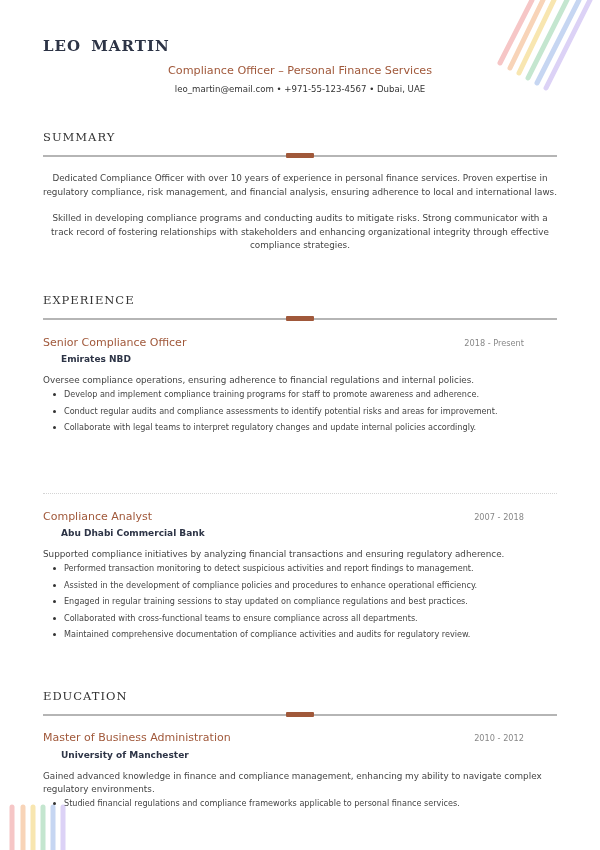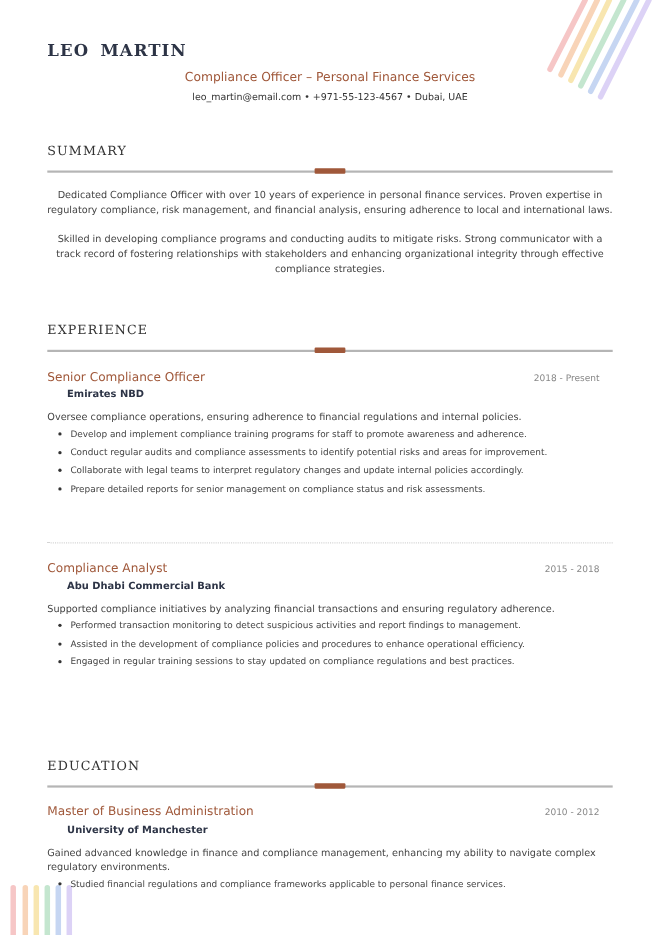--- a/index.html
+++ b/index.html
@@ -14,21 +14,21 @@
   .role { position: absolute; left: 0; width: 514px; top: 64px; font-size: 11.2px; color: #a0583a; text-align: center; }
   .contact { position: absolute; left: 0; width: 514px; top: 84px; font-size: 8.6px; color: #333; text-align: center; }
 
   .section-title { position: absolute; left: 0; width: 514px; font-family: "DejaVu Serif", serif; font-size: 11.5px; letter-spacing: 1px; color: #333; }
   .rule { position: absolute; left: 0; width: 514px; height: 2px; background: #b5b5b5; }
   .rule .accent { position: absolute; left: 243px; top: -2px; width: 28px; height: 5px; background: #a0583a; border-radius: 1px; }
 
   .para { position: absolute; left: 0; width: 514px; font-size: 8.8px; line-height: 13.5px; color: #444; text-align: center; }
 
   .job-title { position: absolute; left: 0; font-size: 11px; color: #a0583a; }
-  .job-date { position: absolute; right: 12px; font-size: 8.2px; color: #888; }
+  .job-date { position: absolute; right: 33px; font-size: 8.2px; color: #888; }
   .company { position: absolute; left: 18px; font-size: 9px; font-weight: bold; color: #2d3446; }
   .desc { position: absolute; left: 0; width: 514px; font-size: 8.8px; color: #444; line-height: 13px; }
   .bullets { position: absolute; left: 10px; width: 500px; list-style: none; }
   .bullets li { position: relative; padding-left: 11px; font-size: 8.1px; color: #444; height: 16.6px; line-height: 13px; }
   .bullets li::before { content: ""; position: absolute; left: 0; top: 5px; width: 3px; height: 3px; border-radius: 50%; background: #333; }
 
   .dotted { position: absolute; left: 0; width: 514px; border-top: 1px dotted #d4d4d4; }
 </style>
 </head>
 <body>
@@ -74,33 +74,34 @@
     </div>
 
   <div class="job-title" style="top:336px">Senior Compliance Officer</div>
   <div class="job-date" style="top:338px">2018 - Present</div>
   <div class="company" style="top:354px">Emirates NBD</div>
   <div class="desc" style="top:374px">Oversee compliance operations, ensuring adherence to financial regulations and internal policies.</div>
   <ul class="bullets" style="top:388px">
     <li>Develop and implement compliance training programs for staff to promote awareness and adherence.</li>
     <li>Conduct regular audits and compliance assessments to identify potential risks and areas for improvement.</li>
     <li>Collaborate with legal teams to interpret regulatory changes and update internal policies accordingly.</li>
-    <li>Prepare detailed reports for senior management on compliance status and risk assessments.</li>
   </ul>
 
   <div class="dotted" style="top:493px"></div>
 
   <div class="job-title" style="top:510px">Compliance Analyst</div>
-  <div class="job-date" style="top:512px">2015 - 2018</div>
+  <div class="job-date" style="top:512px">2007 - 2018</div>
   <div class="company" style="top:528px">Abu Dhabi Commercial Bank</div>
   <div class="desc" style="top:548px">Supported compliance initiatives by analyzing financial transactions and ensuring regulatory adherence.</div>
   <ul class="bullets" style="top:562px">
     <li>Performed transaction monitoring to detect suspicious activities and report findings to management.</li>
     <li>Assisted in the development of compliance policies and procedures to enhance operational efficiency.</li>
     <li>Engaged in regular training sessions to stay updated on compliance regulations and best practices.</li>
+    <li>Collaborated with cross-functional teams to ensure compliance across all departments.</li>
+    <li>Maintained comprehensive documentation of compliance activities and audits for regulatory review.</li>
   </ul>
 
   <div class="section-title" style="top:689px">EDUCATION</div>
   <div class="rule" style="top:714px">
       <div class="accent"></div>
     </div>
 
   <div class="job-title" style="top:731px">Master of Business Administration</div>
   <div class="job-date" style="top:733px">2010 - 2012</div>
   <div class="company" style="top:750px">University of Manchester</div>

